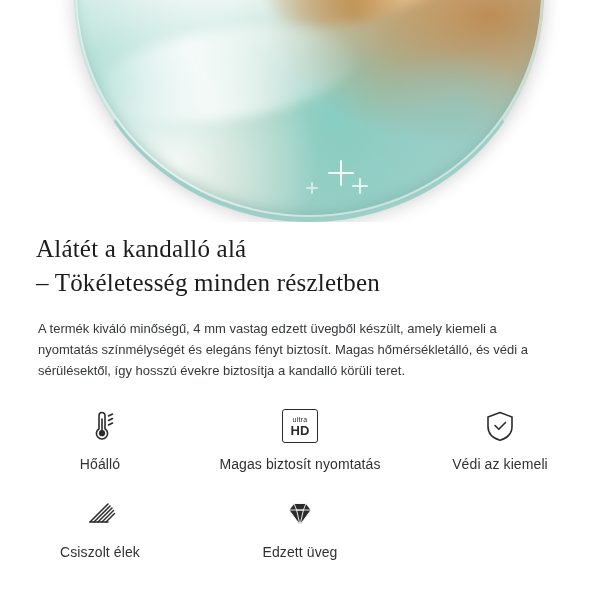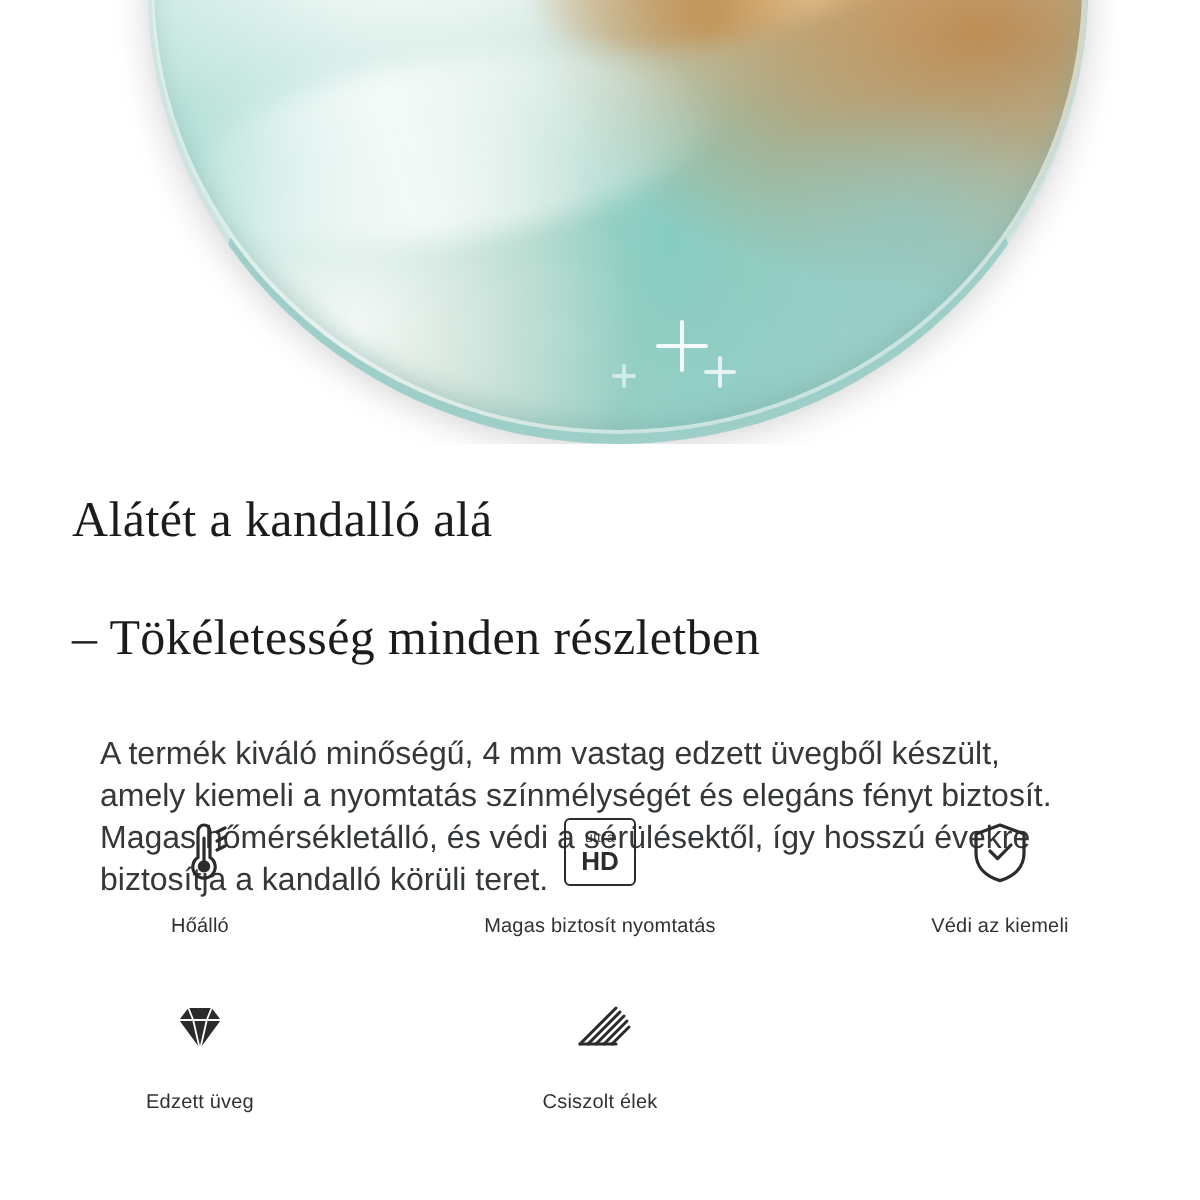--- a/index.html
+++ b/index.html
@@ -121,40 +121,40 @@
   .sparkle::before { left: 50%; top: 0; width: 2px; height: 100%; transform: translateX(-50%); }
   .sparkle::after  { top: 50%; left: 0; height: 2px; width: 100%; transform: translateY(-50%); }
   .sp1 { left: 328px; top: 160px; width: 26px; height: 26px; opacity: 0.95; }
   .sp2 { left: 352px; top: 178px; width: 16px; height: 16px; opacity: 0.8; }
   .sp3 { left: 306px; top: 182px; width: 12px; height: 12px; opacity: 0.6; }
 
   
   .content {
     position: absolute;
     left: 0;
-    top: 230px;
+    top: 218px;
     width: 600px;
   }
 
   .headline {
     margin: 0;
     padding: 14px 36px 0 36px;
     font-family: "Liberation Serif", serif;
     font-weight: 400;
     font-size: 25px;
     line-height: 34px;
     color: #1c1c1c;
     letter-spacing: 0.2px;
   }
-  .headline .line2 { display: block; margin-top: 25px; }
+  .headline .line2 { display: block; }
 
   .body-copy {
-    margin: 12px;
+    margin: 0;
     padding: 18px 42px 0 38px;
-    font-size: 16px;
+    font-size: 13px;
     line-height: 21px;
     color: #35383a;
   }
 
   
   .features {
     position: absolute;
     left: 0;
     top: 398px;
     width: 600px;
@@ -176,21 +176,21 @@
   .feature-icon {
     width: 44px;
     height: 44px;
     display: flex;
     align-items: center;
     justify-content: center;
     color: #2b2b2b;
   }
 
   .feature-label {
-    font-size: 10px;
+    font-size: 14px;
     color: #2f3133;
     text-align: center;
     line-height: 12px;
     letter-spacing: 0.1px;
   }
 
   .hd-badge {
     width: 34px;
     height: 32px;
     border: 1.6px solid #2b2b2b;
@@ -273,37 +273,37 @@
         <svg width="40" height="40" viewBox="0 0 40 40" fill="none" stroke="#2b2b2b" stroke-width="1.6" stroke-linecap="round" stroke-linejoin="round">
           <path d="M20 6.5 32 11v9.5c0 7.2-5 11.7-12 13.8C13 32.2 8 27.7 8 20.5V11z"></path>
           <polyline points="15,19.5 18.8,23.3 25.5,16.5"></polyline>
         </svg>
       </div>
       <div class="feature-label">Védi az kiemeli</div>
     </div>
 
     <div class="feature">
       <div class="feature-icon">
-        <svg width="40" height="40" viewBox="0 0 40 40" fill="#2b2b2b" stroke="#ffffff" stroke-width="0.9" stroke-linejoin="round">
-          <path d="M9 16 14 9.5h12L31 16 20 31z"></path>
-          <path d="M9 16h22M14 9.5 16.6 16 20 31M26 9.5 23.4 16 20 31M16.6 16h6.8" stroke="#ffffff" fill="none" stroke-width="0.9"></path>
-        </svg>
-      </div>
-      <div class="feature-label">Edzett üveg</div>
-    </div>
-
-    <div class="feature">
-      <div class="feature-icon">
         <svg width="40" height="40" viewBox="0 0 40 40" fill="none" stroke="#2b2b2b" stroke-width="1.5" stroke-linecap="round">
           <path d="M10 28 28 10"></path>
           <path d="M14 28 30 12"></path>
           <path d="M18 28 32 14"></path>
           <path d="M22 28 33.5 16.5"></path>
           <path d="M26 28 34.5 19.5"></path>
           <path d="M10 28h18"></path>
         </svg>
       </div>
       <div class="feature-label">Csiszolt élek</div>
     </div>
 
+    <div class="feature">
+      <div class="feature-icon">
+        <svg width="40" height="40" viewBox="0 0 40 40" fill="#2b2b2b" stroke="#ffffff" stroke-width="0.9" stroke-linejoin="round">
+          <path d="M9 16 14 9.5h12L31 16 20 31z"></path>
+          <path d="M9 16h22M14 9.5 16.6 16 20 31M26 9.5 23.4 16 20 31M16.6 16h6.8" stroke="#ffffff" fill="none" stroke-width="0.9"></path>
+        </svg>
+      </div>
+      <div class="feature-label">Edzett üveg</div>
+    </div>
+
 
   </div>
 </div>
 
 </body></html>

